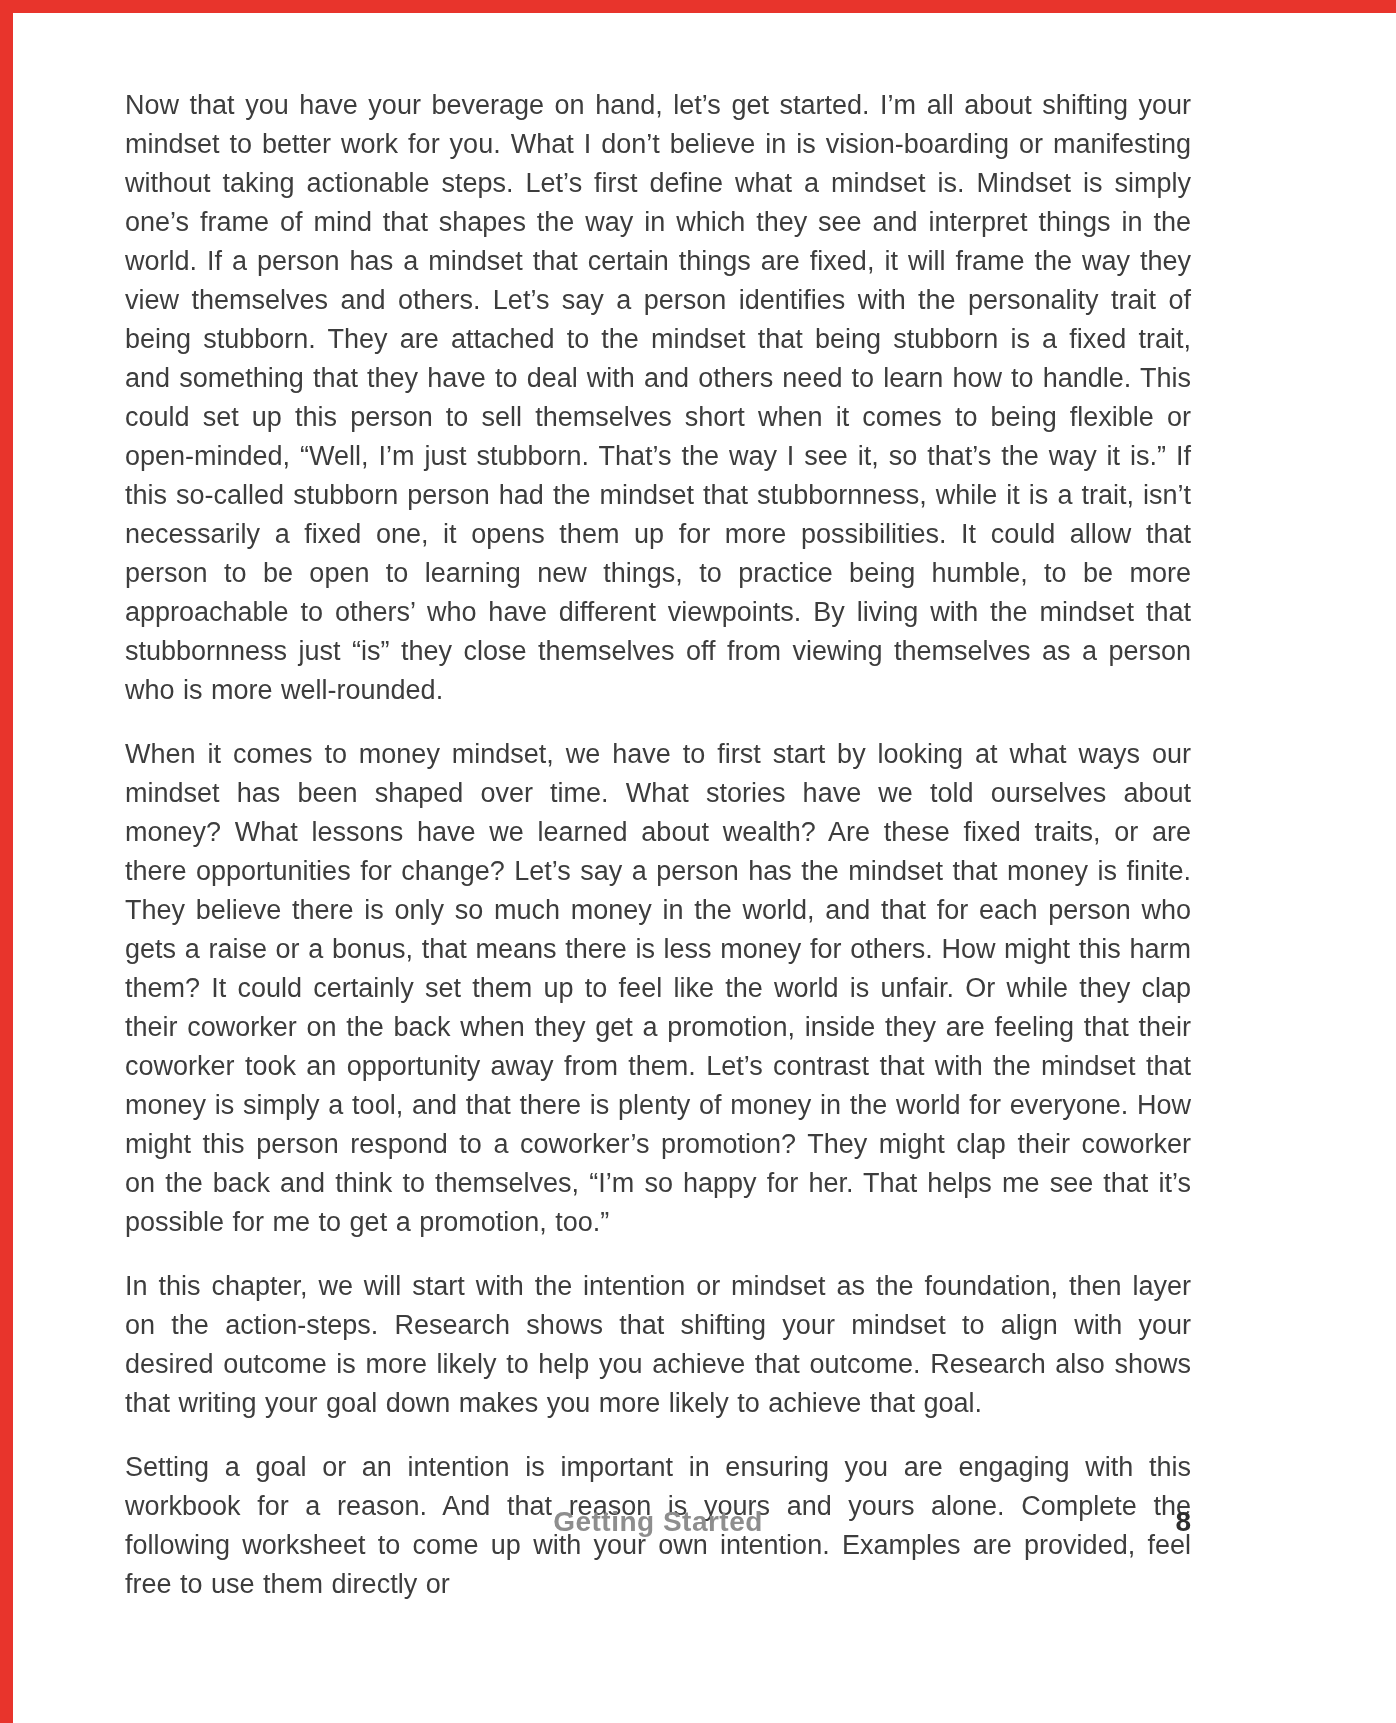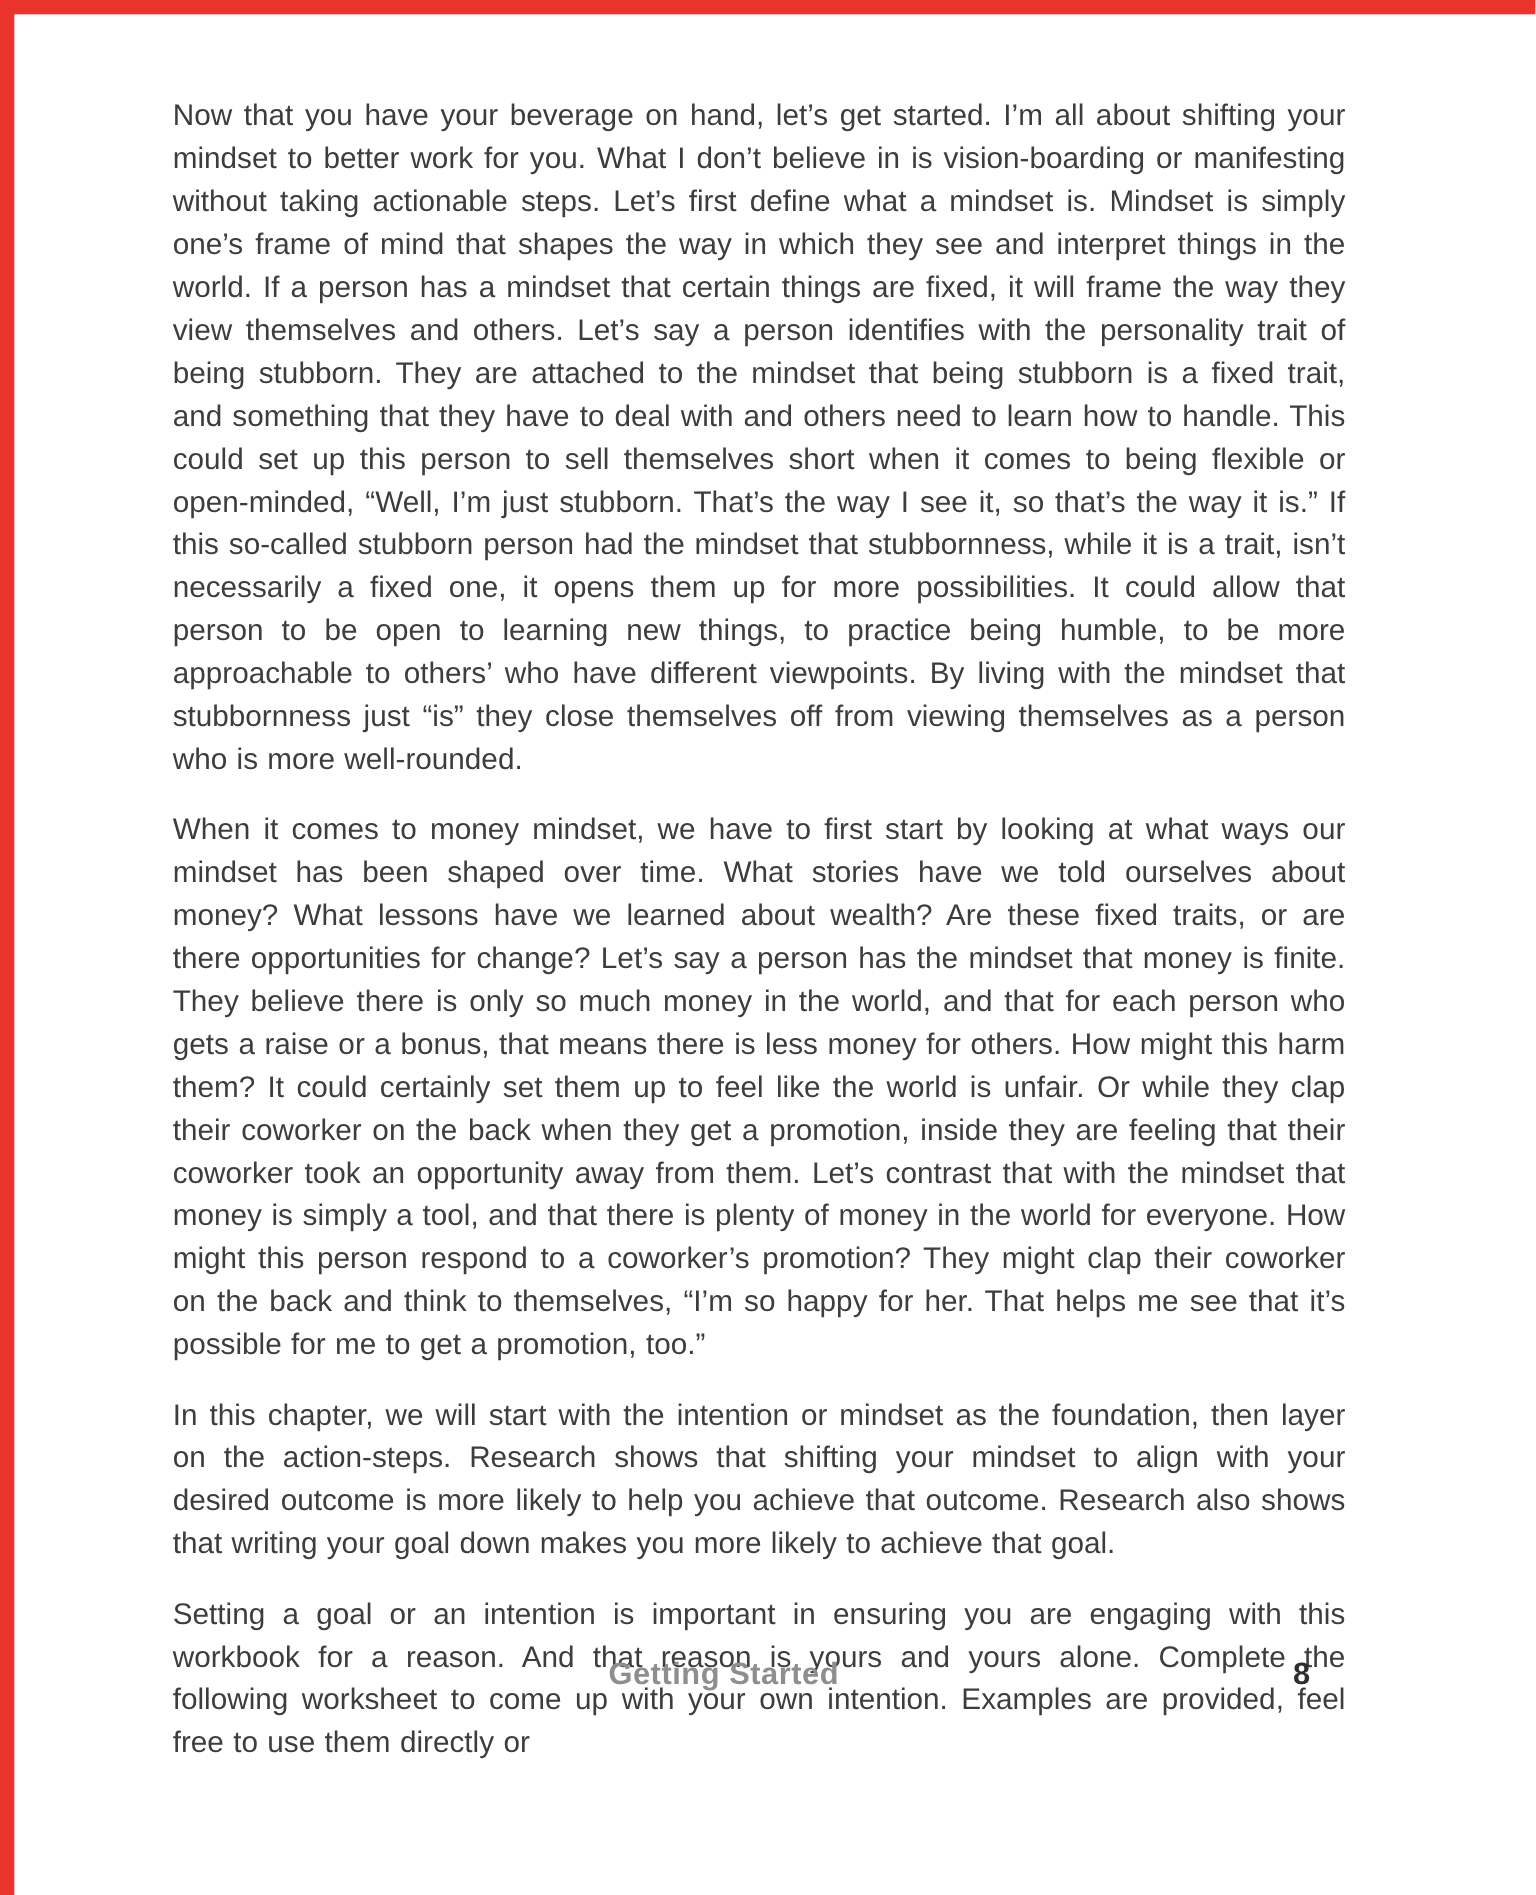--- a/index.html
+++ b/index.html
@@ -27,21 +27,20 @@
     top: 0; left: 0;
     width: 13px;
     height: 100%;
     background: #e8342c;
   }
   .content {
     position: absolute;
     top: 86px;
     left: 125px;
     width: 1066px;
-    margin-left: 32px;
   }
   .content p {
     font-size: 27px;
     line-height: 39px;
     color: #3d3d3d;
     text-align: justify;
     margin-bottom: 25px;
     word-spacing: 1px;
   }
   .footer {

